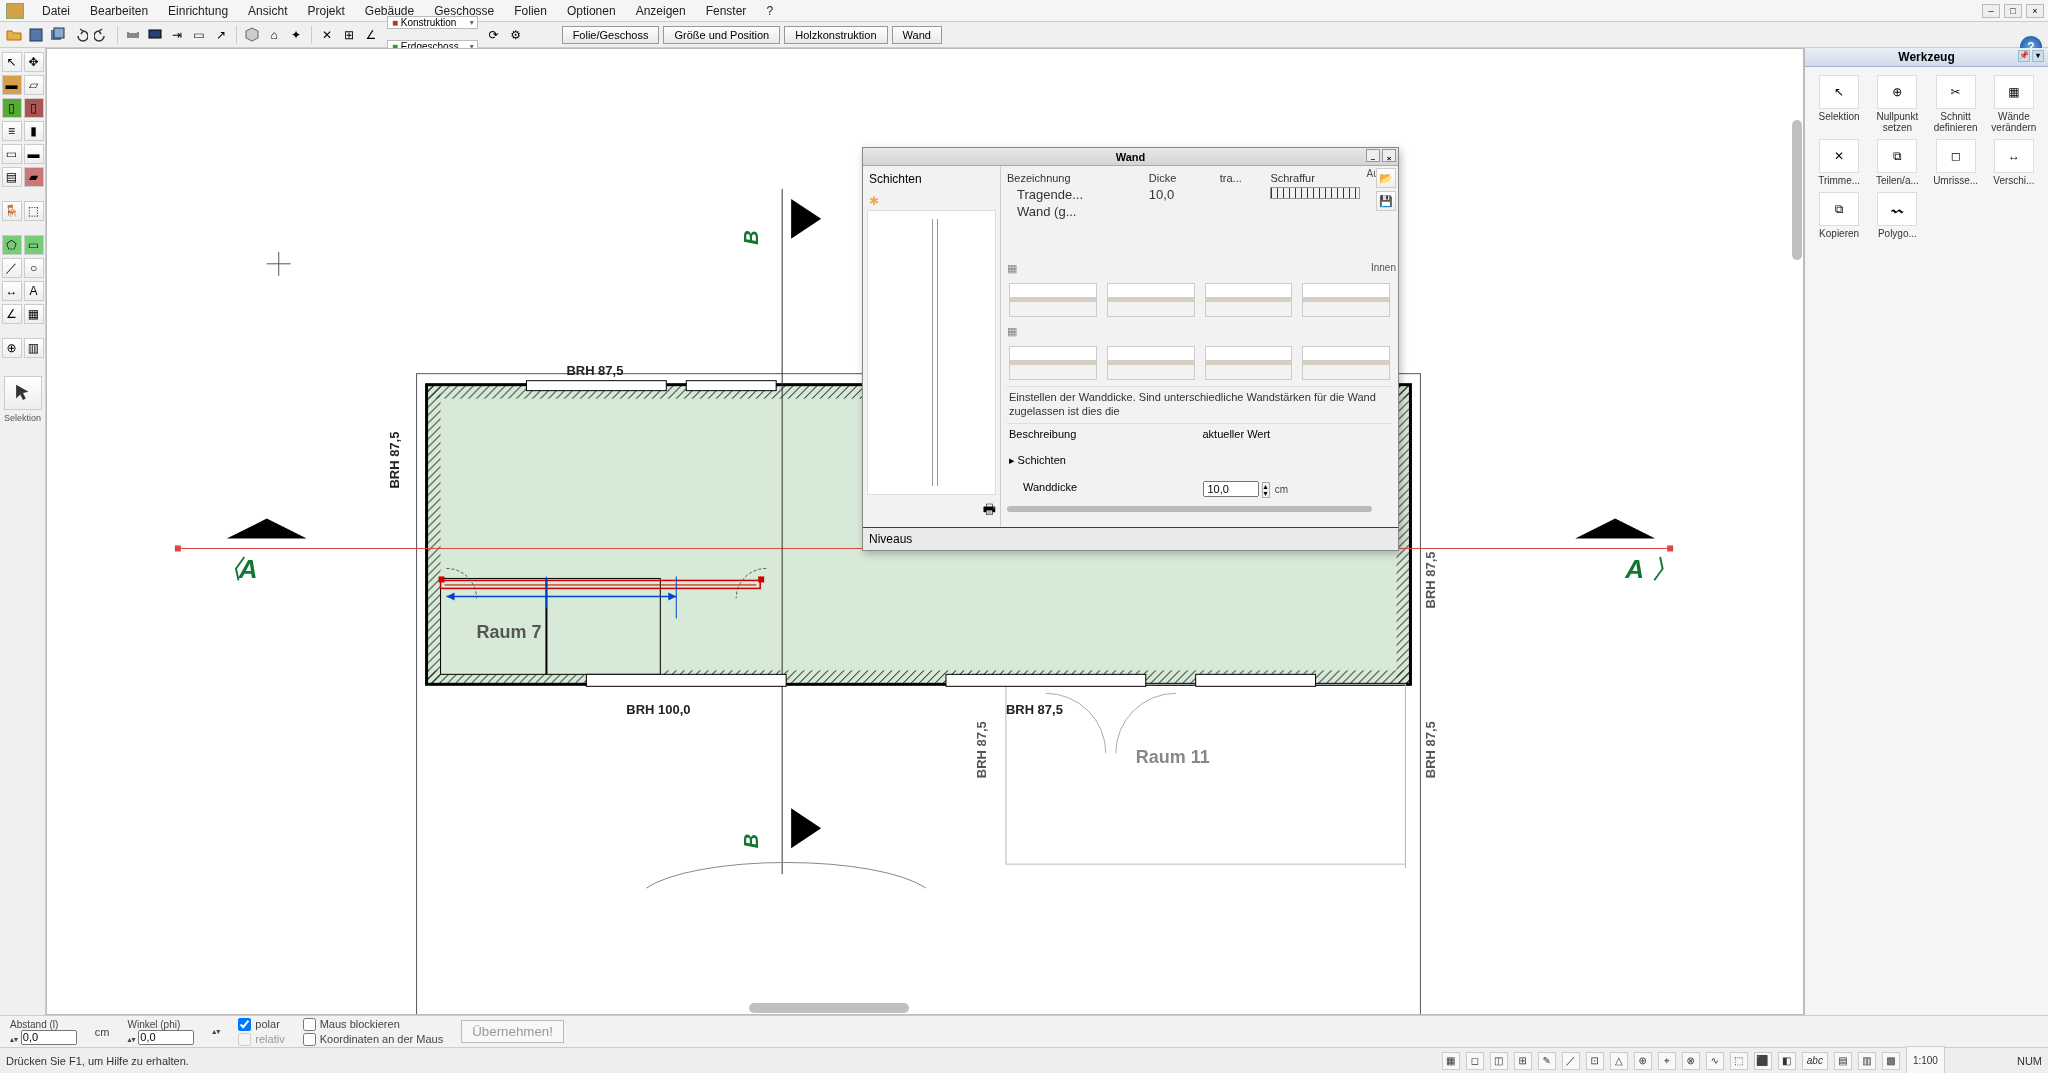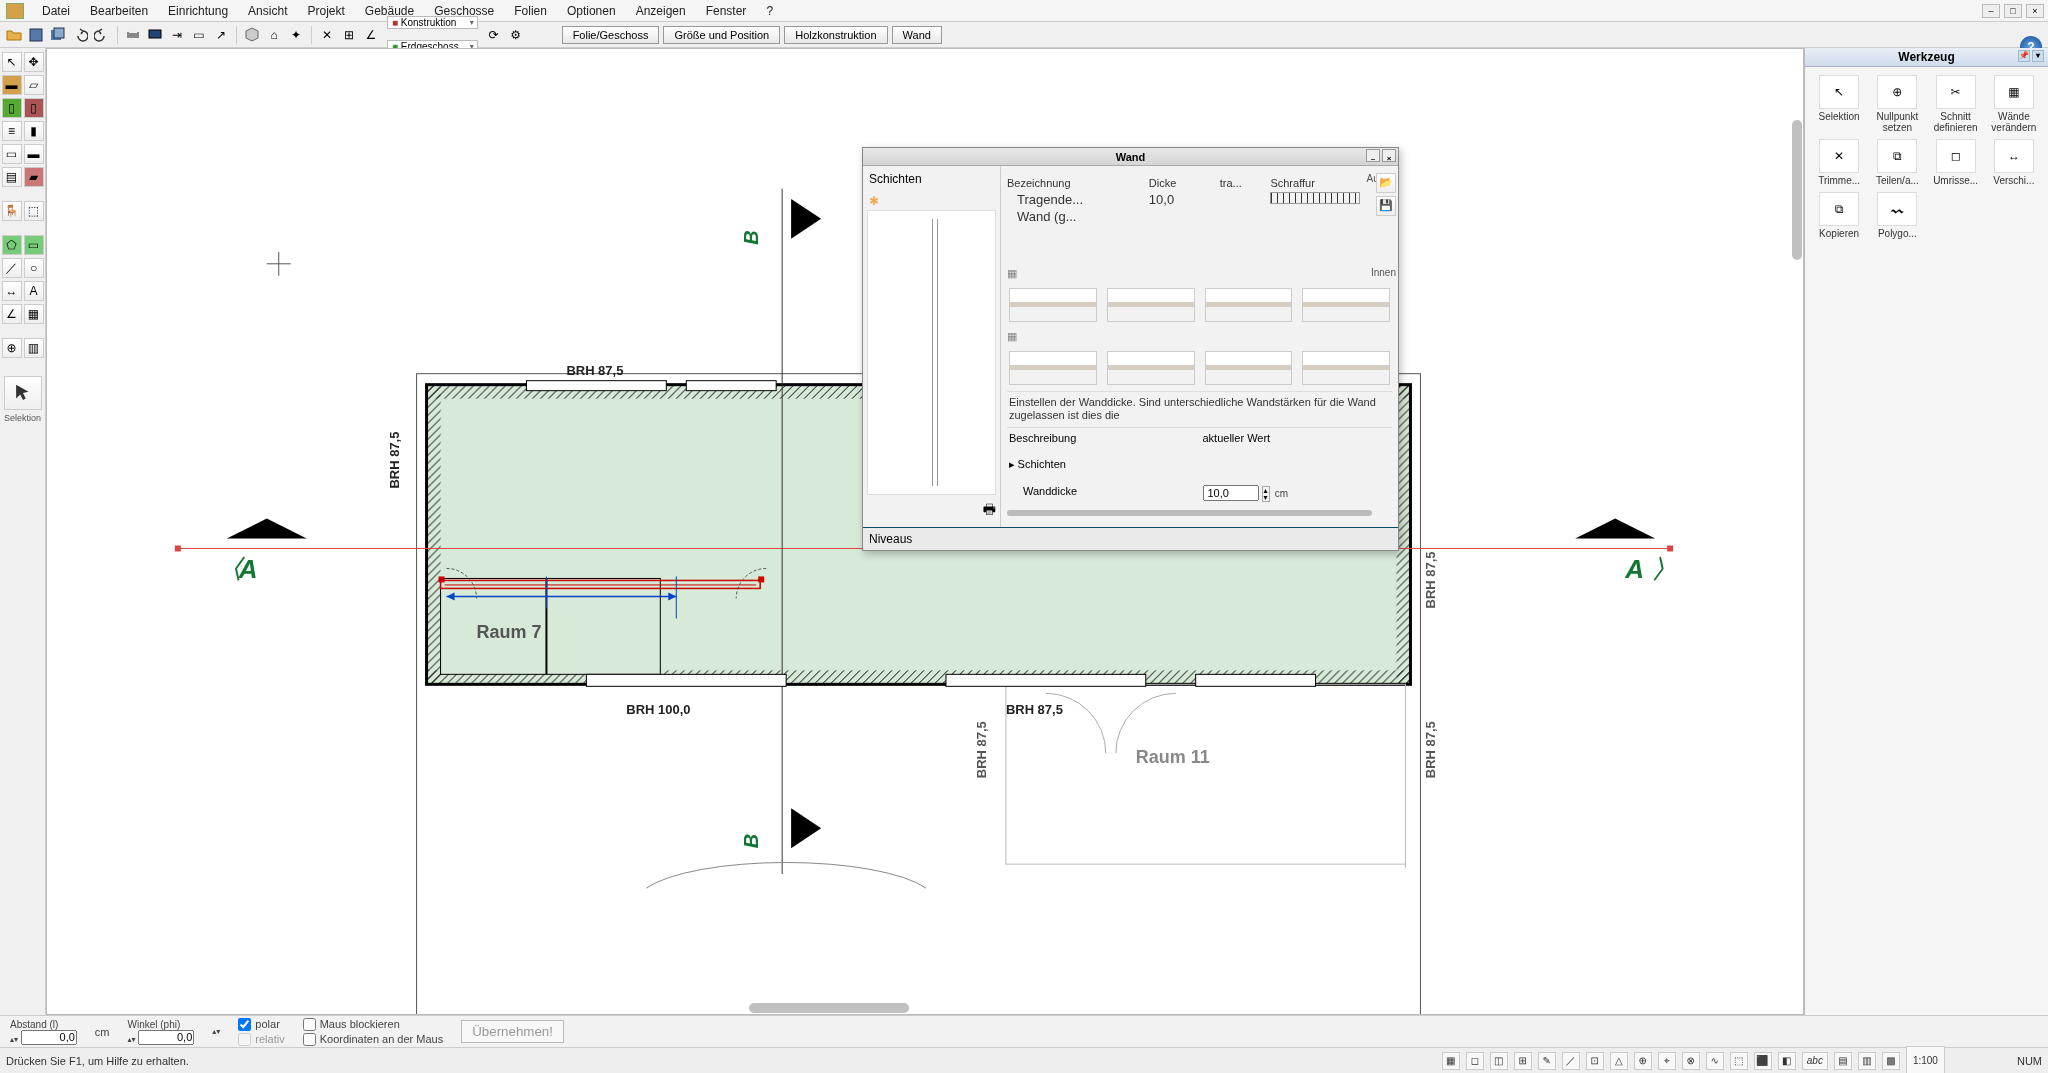--- a/index.html
+++ b/index.html
@@ -42,42 +42,42 @@
 .rgrid { display: grid; grid-template-columns: 1fr 1fr 1fr 1fr; gap: 6px; padding: 8px; }
 .rtool { display: flex; flex-direction: column; align-items: center; gap: 2px; cursor: pointer; }
 .rtool .ico { width: 40px; height: 34px; border: 1px solid #ddd; background: #fff; display: flex; align-items: center; justify-content: center; }
 .rtool .lbl { font-size: 10px; color: #333; text-align: center; line-height: 1.1; }
 
 
 .dlg { position: absolute; left: 862px; top: 147px; width: 537px; background: #f2f2f2; border: 1px solid #888; box-shadow: 2px 3px 8px rgba(0,0,0,.25); font-size: 11px; }
 .dlg .titlebar { height: 18px; background: linear-gradient(#e8e8e8,#d4d4d4); text-align: center; line-height: 18px; font-weight: bold; position: relative; border-bottom: 1px solid #aaa; }
 .dlg .titlebar .wbtns { position: absolute; right: 2px; top: 1px; display: flex; gap: 2px; }
 .dlg .titlebar .wbtns span { width: 14px; height: 13px; background: #eee; border: 1px solid #999; font-size: 8px; text-align: center; }
-.dlg-body { display: flex; align-items: center; }
+.dlg-body { display: flex; }
 .dlg-left { width: 138px; border-right: 1px solid #ccc; padding: 4px; }
 .dlg-left .hdr { font-size: 12px; padding: 2px 0 6px 2px; }
 .dlg-left .preview { height: 285px; background: #fff; border: 1px solid #ddd; position: relative; }
 .dlg-right { flex: 1; padding: 4px 6px; position: relative; }
 .table-head { display: grid; grid-template-columns: 1.4fr .7fr .5fr 1.2fr; font-size: 11px; color: #333; padding: 2px 0; }
 .table-row { display: grid; grid-template-columns: 1.4fr .7fr .5fr 1.2fr; font-size: 13px; color: #333; padding: 1px 0; }
 .hatch { height: 12px; background: repeating-linear-gradient(90deg,#333 0 1px,transparent 1px 6px); border: 1px solid #999; width: 90px; }
 .vertlabel { position: absolute; right: 2px; font-size: 10px; color: #555; }
 .thumbs { display: grid; grid-template-columns: repeat(4, 1fr); gap: 10px; padding: 6px 2px; }
 .thumb { height: 34px; border: 1px solid #ccc; background: linear-gradient(#fff 40%,#d7cec2 40% 55%,#f2f2f2 55%); }
 .helptext { font-size: 11px; color: #333; padding: 4px 2px; line-height: 1.25; border-top: 1px solid #ddd; border-bottom: 1px solid #ddd; }
 .props { display: grid; grid-template-columns: 1fr 1fr; padding: 4px 2px; font-size: 11px; gap: 14px 6px; }
 .props .sub { padding-left: 14px; }
 .props input { width: 56px; height: 16px; font-size: 11px; padding: 0 3px; }
 .unit { font-size: 10px; color: #444; margin-left: 2px; }
 .dlg .niveaus { padding: 4px 6px; border-top: 1px solid #0c4a6e; font-size: 12px; background: #eaeaea; }
 
 
 .bottombar { position: absolute; left: 0; right: 0; bottom: 26px; height: 32px; background: #f2f2f2; border-top: 1px solid #ccc; display: flex; align-items: center; padding: 0 10px; gap: 18px; font-size: 11px; color: #444; }
 .field { display: flex; flex-direction: column; font-size: 10px; }
-.field input { width: 56px; height: 15px; font-size: 11px; text-align: right; }
+.field input { width: 56px; height: 15px; font-size: 11px; }
 .chk { display: flex; align-items: center; gap: 4px; }
 .chk input { width: 13px; height: 13px; }
 .ubtn { border: 1px solid #bbb; background: #f8f8f8; padding: 3px 10px; color: #999; }
 
 
 .statusbar { position: absolute; left: 0; right: 0; bottom: 0; height: 26px; background: #eee; border-top: 1px solid #ccc; display: flex; align-items: center; padding: 0 6px; font-size: 11px; color: #333; gap: 6px; }
 .statusbar .r { margin-left: auto; display: flex; gap: 6px; align-items: center; }
 .sicon { width: 18px; height: 18px; border: 1px solid #ccc; background: #f8f8f8; display: inline-flex; align-items: center; justify-content: center; font-size: 10px; }
 
 

